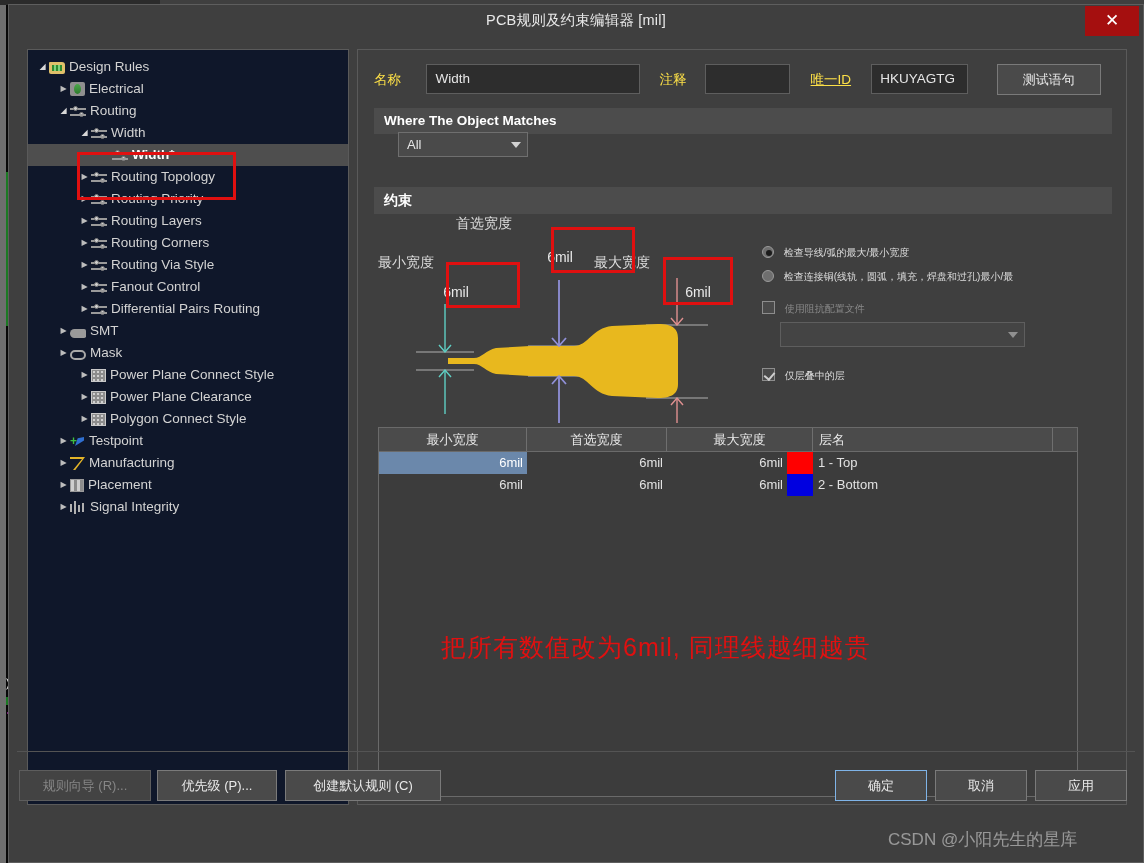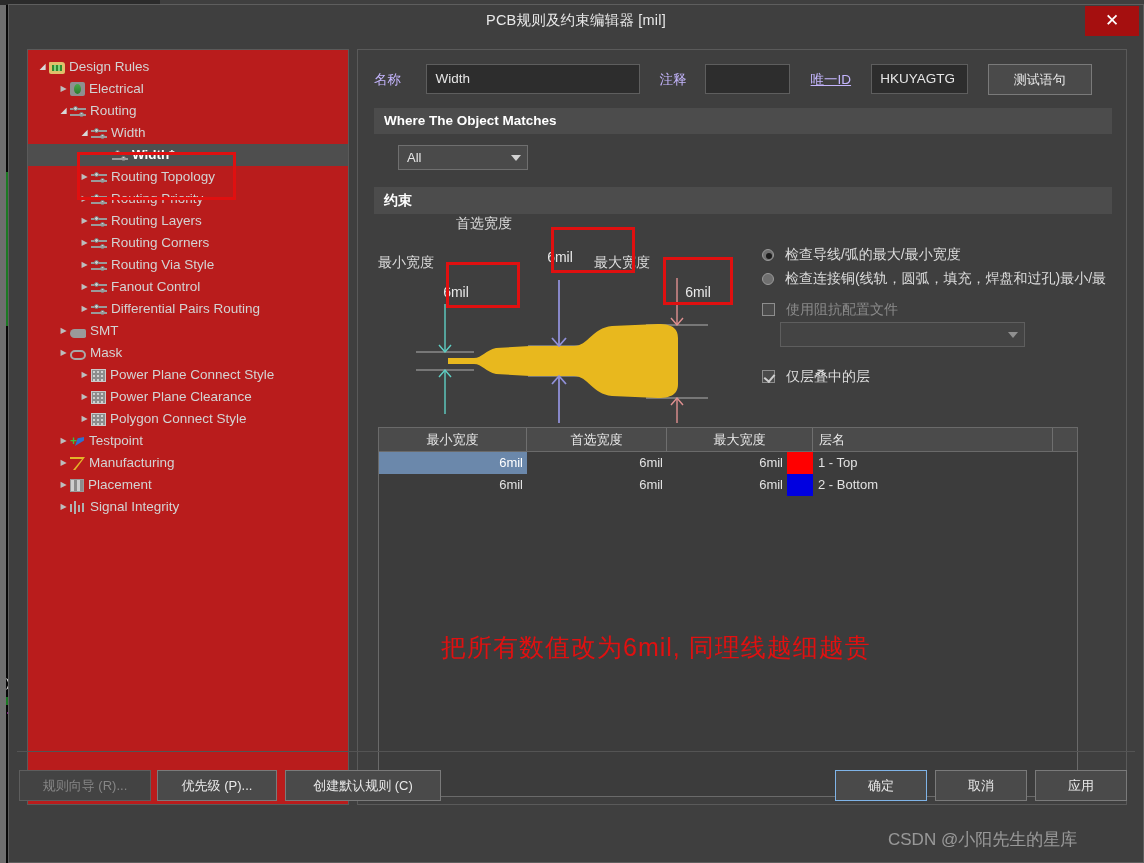--- a/index.html
+++ b/index.html
@@ -40,21 +40,21 @@
     position: absolute; right: 4px; top: 1px; width: 54px; height: 30px;
     background: #a50f0f; color: #fff; font-size: 17px; line-height: 30px;
     text-align: center; cursor: pointer;
   }
 
   
   .body-area { position: absolute; left: 0; top: 32px; right: 0; bottom: 0; }
 
   .tree-panel {
     position: absolute; left: 18px; top: 12px; width: 322px; height: 756px;
-    background: #b91c1c; border: 1px solid #5a5a5a;
+    background: #0f172a; border: 1px solid #5a5a5a;
     overflow: hidden;
   }
   .tree { padding: 6px 0 0 0; }
   .trow {
     position: relative; height: 22px; line-height: 22px; white-space: nowrap;
     color: #d3d3d3; font-size: 13.5px; cursor: pointer;
   }
   .trow.sel { background: #4e4e4e; color: #fff; font-weight: bold; }
   .trow .arrow {
     display: inline-block; width: 13px; text-align: center; color: #bdbdbd;
@@ -95,21 +95,21 @@
      linear-gradient(#b0b0b0,#b0b0b0) 12px 2px/2px 9px no-repeat; }
 
   .redbox { position: absolute; border: 3px solid #e01010; pointer-events: none; }
 
   
   .right-panel {
     position: absolute; left: 348px; top: 12px; width: 770px; height: 756px;
     background: #3f3f3f; border: 1px solid #5a5a5a;
   }
   .form-row { position: absolute; left: 16px; top: 14px; width: 738px; height: 34px; }
-  .lbl { color: #c4b5fd; font-size: 13.5px; line-height: 32px; display: inline-block; vertical-align: top; }
+  .lbl { color: #fde047; font-size: 13.5px; line-height: 32px; display: inline-block; vertical-align: top; }
   .txtin {
     background: #2d2d2d; border: 1px solid #5e5e5e; color: #e6e6e6;
     font-size: 13.5px; height: 30px; line-height: 28px; padding: 0 8px;
     display: inline-block; vertical-align: top; overflow: hidden; white-space: nowrap;
   }
   .btn {
     background: #4a4a4a; border: 1px solid #7a7a7a; color: #e9e9e9;
     font-size: 13px; height: 31px; line-height: 29px; text-align: center;
     display: inline-block; cursor: pointer;
   }
@@ -135,21 +135,21 @@
 
   
   .diagram { position: absolute; left: 20px; top: 168px; width: 350px; height: 205px; }
   .dlabel { position: absolute; color: #dcdcdc; font-size: 14px; white-space: nowrap; }
   .dfield {
     position: absolute; color: #e9e9e9; font-size: 14px; text-align: center;
     height: 22px; line-height: 22px;
   }
 
   
-  .opt { position: absolute; color: #dcdcdc; font-size: 14px; white-space: nowrap; cursor: pointer; }
+  .opt { position: absolute; color: #dcdcdc; font-size: 10px; white-space: nowrap; cursor: pointer; }
   .radio {
     display: inline-block; width: 12px; height: 12px; border-radius: 50%;
     border: 1px solid #9a9a9a; background: #6f6f6f; vertical-align: -2px; margin-right: 7px; position: relative;
   }
   .radio.on:after { content:""; position:absolute; left:3px; top:3px; width:6px; height:6px; border-radius:50%; background:#1b1b1b; }
   .cbox {
     display: inline-block; width: 13px; height: 13px; border: 1px solid #8d8d8d;
     background: #4a4a4a; vertical-align: -2px; margin-right: 7px; position: relative;
   }
   .cbox.on:after {
@@ -253,25 +253,25 @@
 
       <div class="right-panel">
 
         <div class="form-row">
           <span class="lbl" style="width:48px;">名称</span>
           <span class="txtin" style="width:214px;">Width</span>
           <span class="lbl" style="width:56px; text-align:center;">注释</span>
           <span class="txtin" style="width:85px;"></span>
           <span class="lbl" style="width:72px; text-align:center;text-decoration:underline;">唯一ID</span>
           <span class="txtin" style="width:97px;">HKUYAGTG</span>
-          <span class="btn" style="width:104px; margin-left:15px;">测试语句</span>
+          <span class="btn" style="width:104px; margin-left:24px;">测试语句</span>
         </div>
 
         <div class="sect-header">Where The Object Matches</div>
-        <div class="combo" style="left:40px; top:95px; width:130px;">
+        <div class="combo" style="left:40px; top:82px; width:130px;">
           <span>All</span>
           <span class="caret"></span>
         </div>
 
         <div class="sect-header2">约束</div>
 
         <div class="diagram">
           <svg width="350" height="205" viewBox="0 0 350 205">
 
             <g stroke="#8b8b8b" stroke-width="1.4">

